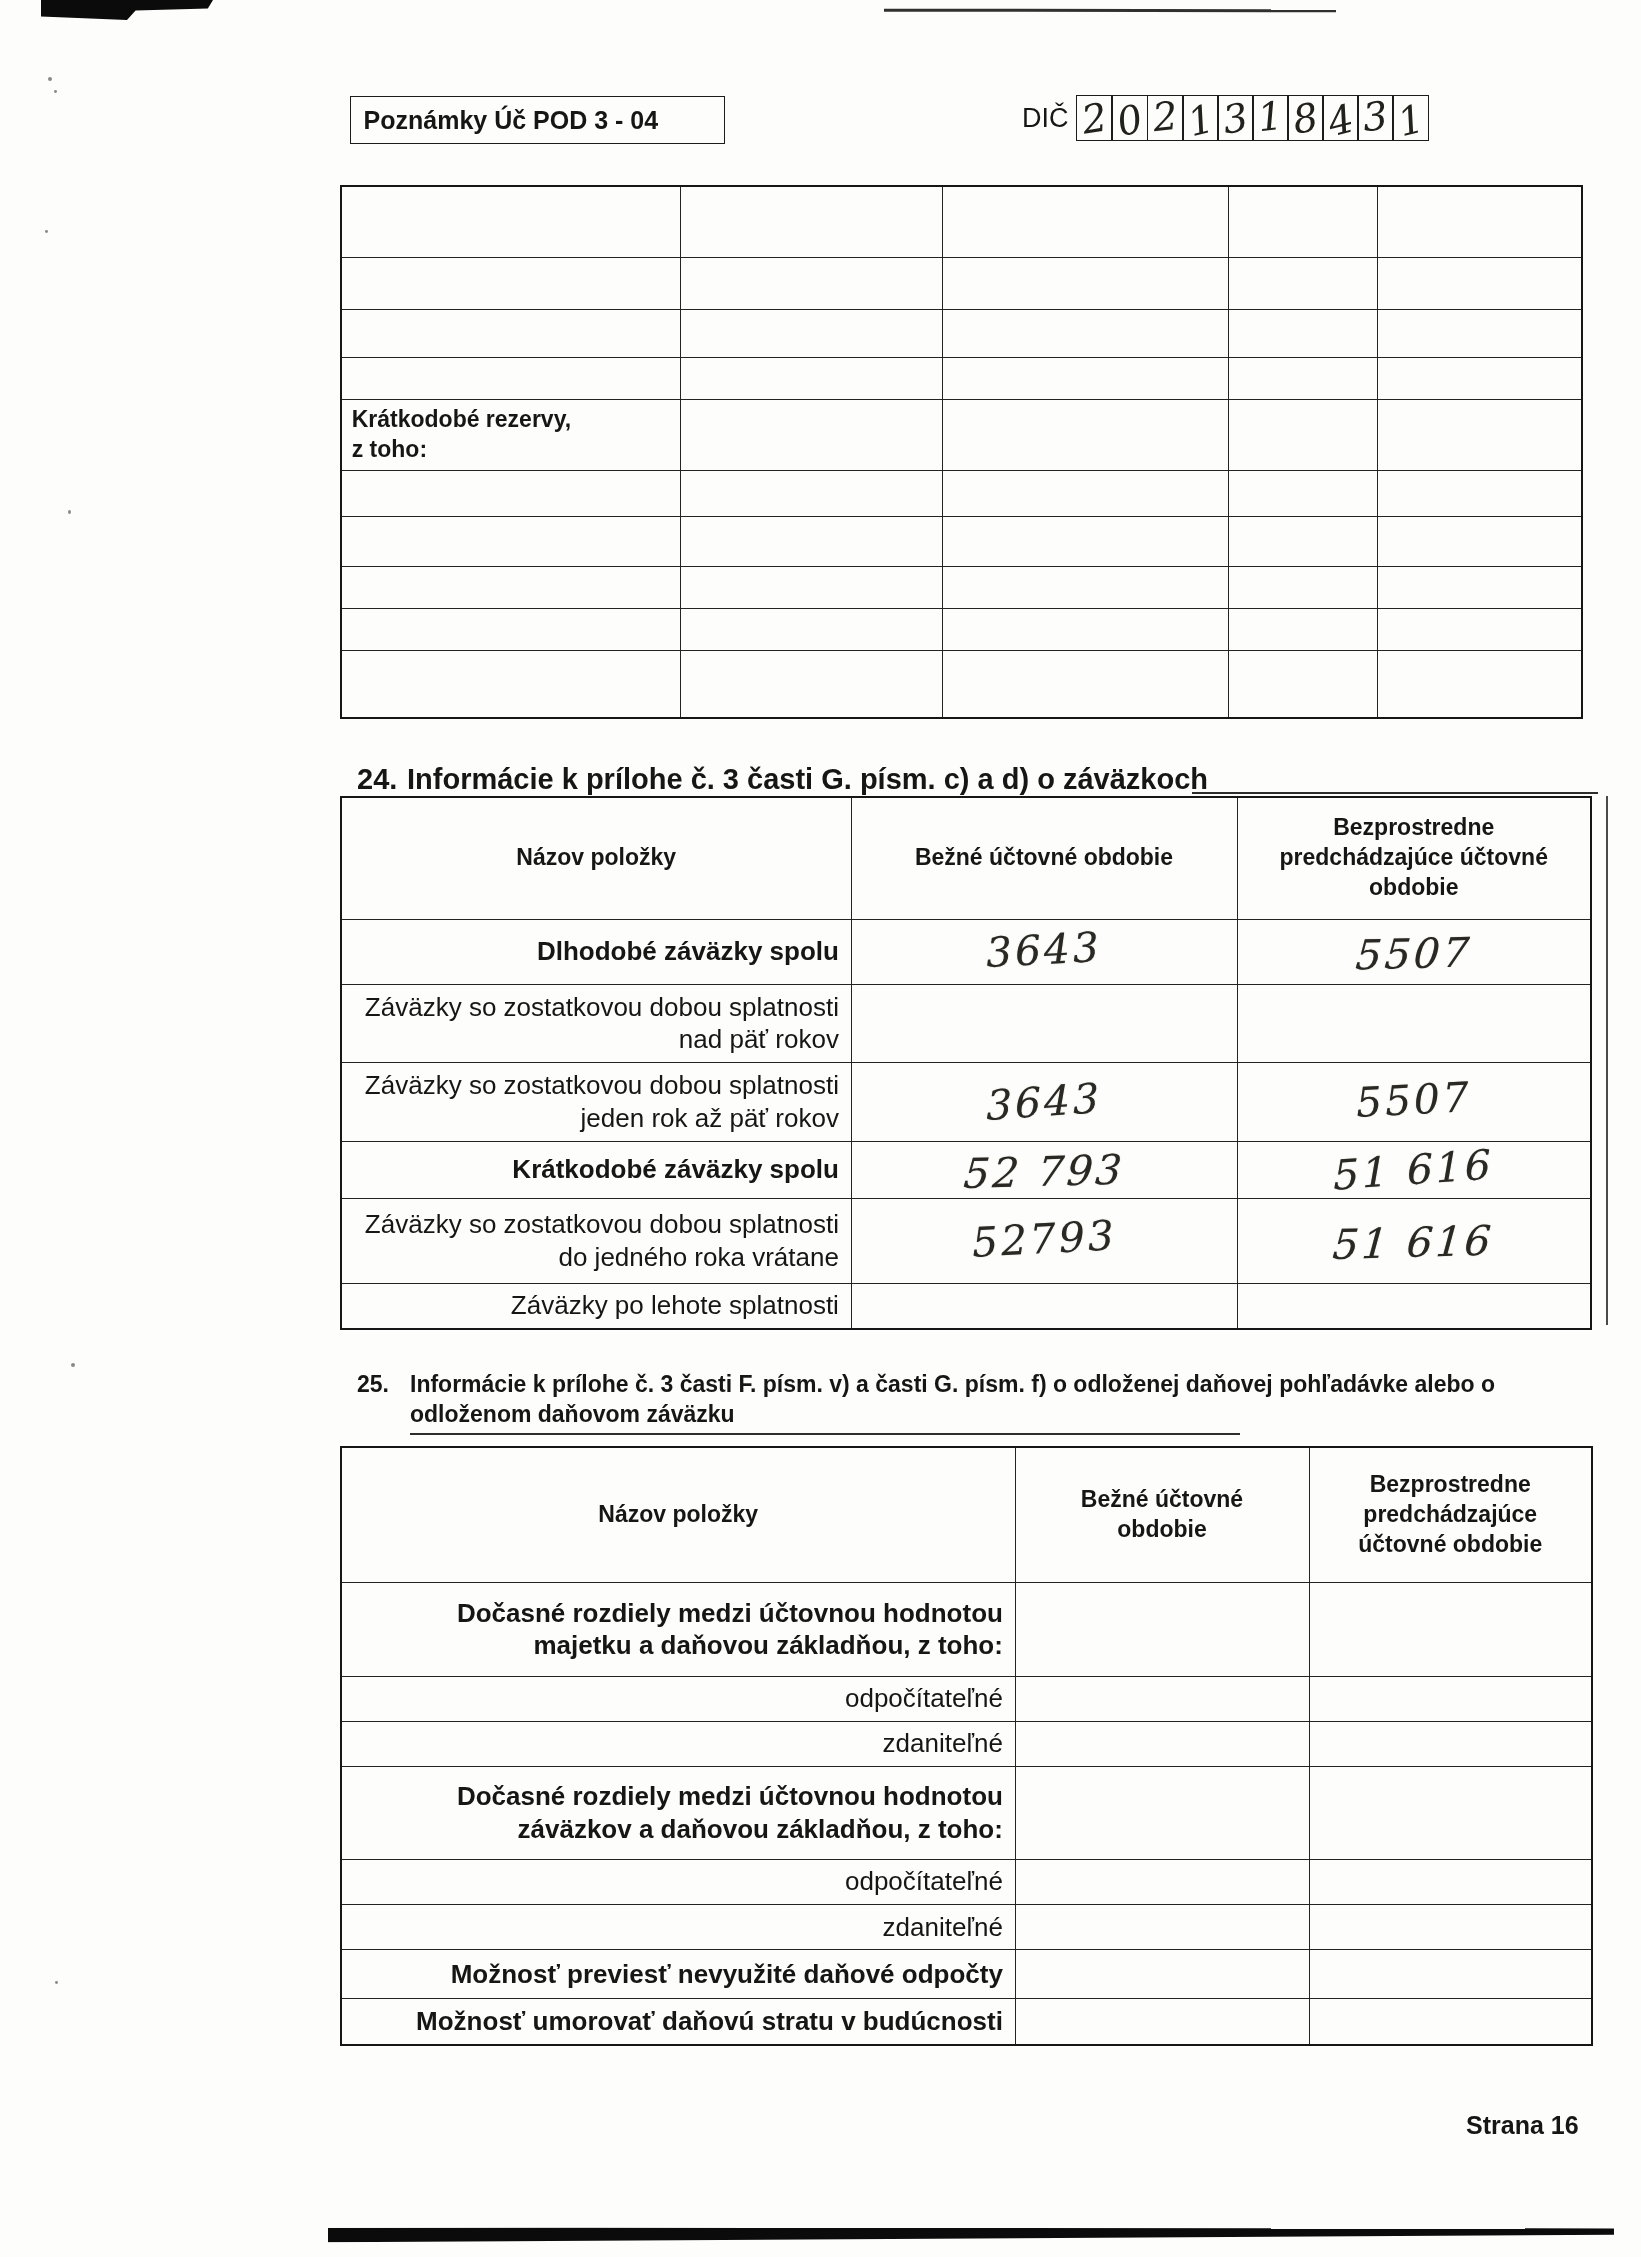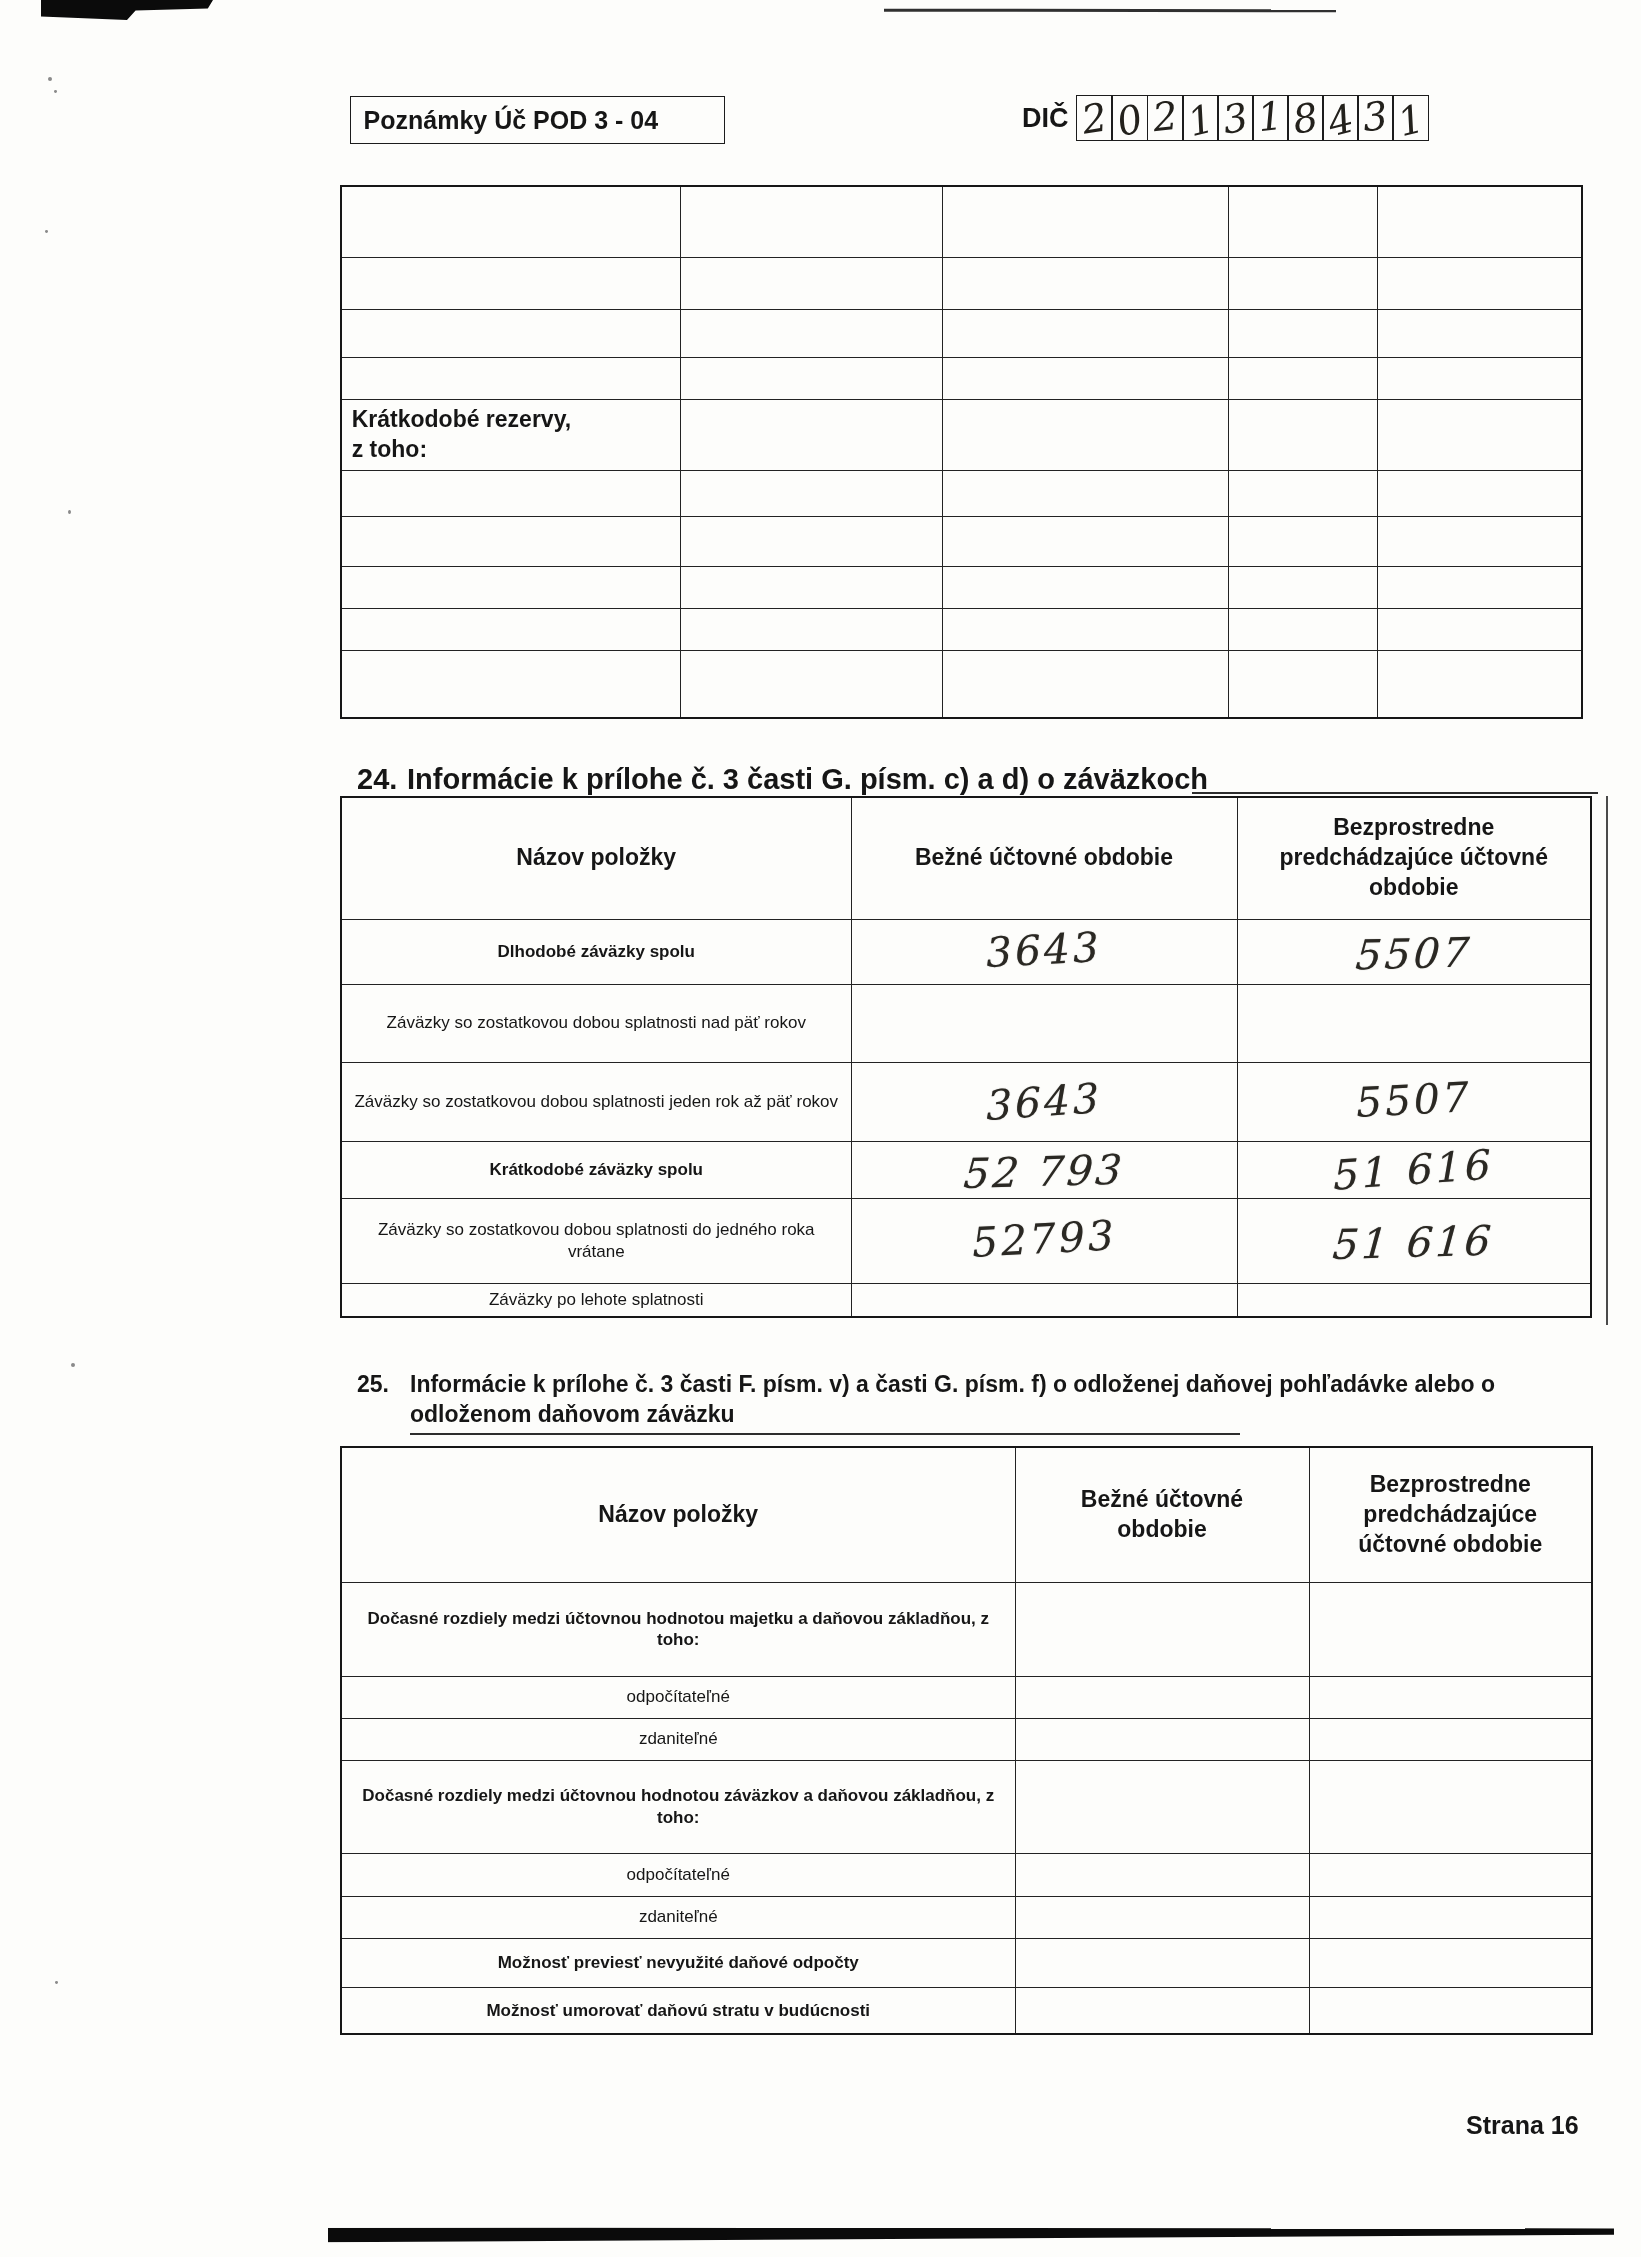--- a/index.html
+++ b/index.html
@@ -20,34 +20,34 @@
   .d2 {left:54px; top:90px;  width:2.9px; height:2.9px;}
   .d3 {left:45px; top:230px; width:2.9px; height:2.9px;}
   .d4 {left:68px; top:510px; width:2.9px; height:3.9px;}
   .d5 {left:71px; top:1363px;width:3.9px; height:3.9px;}
   .d6 {left:55px; top:1981px;width:2.9px; height:2.9px;}
 
   
   .form-box { position:absolute; left:350px; top:96px; width:375px; height:48px; border:1.9px solid #1c1c1c;
               display:flex; align-items:center; padding-left:12.6px; font-weight:bold; font-size:25px;text-align:right; }
   .dic-wrap { position:absolute; left:1022px; top:95px; display:flex; align-items:center; }
-  .dic-label { font-weight:bold; font-size:27px; margin-right:9.7px; }
+  .dic-label { font-weight:normal; font-size:27px; margin-right:9.7px; }
   .dic-boxes { display:flex; }
   .dic-box { width:37px; height:46px; border:1.9px solid #1c1c1c; margin-left:-1.9px;
              display:flex; align-items:center; justify-content:center; overflow:visible; }
   .dic-digit { font-family:"DejaVu Serif", serif; font-style:italic; font-size:39px; line-height:1;
                color:#23211c; display:inline-block; transform:rotate(-9deg); }
   .dic-box:nth-child(2n) .dic-digit { transform:rotate(-14deg) translateY(1.9px); }
   .dic-box:nth-child(3n) .dic-digit { transform:rotate(-6deg) translateY(-1.9px); }
 
   
   table { position:absolute; border-collapse:collapse; table-layout:fixed; }
   td, th { border:1.9px solid #232323; vertical-align:middle; }
   th { font-weight:bold; font-size:23px; text-align:center; line-height:1.3; padding:5.8px 9.7px; }
-  .lbl { font-size:17px; text-align:center; padding:5.8px 11.6px; line-height:1.25; font-weight:normal;margin-left:28px; }
+  .lbl { font-size:26px; text-align:right; padding:5.8px 11.6px; line-height:1.25; font-weight:normal;margin-left:28px; }
   .lbl.bold { font-weight:bold; }
   .val { text-align:center; }
 
   .t-top { left:340px; top:185px; width:1240px; border:2.9px solid #161616; }
   .t-top td { font-size:23px; padding:2.9px 9.7px; }
   .t-top .row-label { font-weight:bold; line-height:1.3; }
 
   .t24 { left:340px; top:796px;  width:1250px; border:2.9px solid #161616; }
   .t25 { left:340px; top:1446px; width:1250px; border:2.9px solid #161616; }
   .t25 .th-current .thc { display:inline-block; max-width:208px; }

